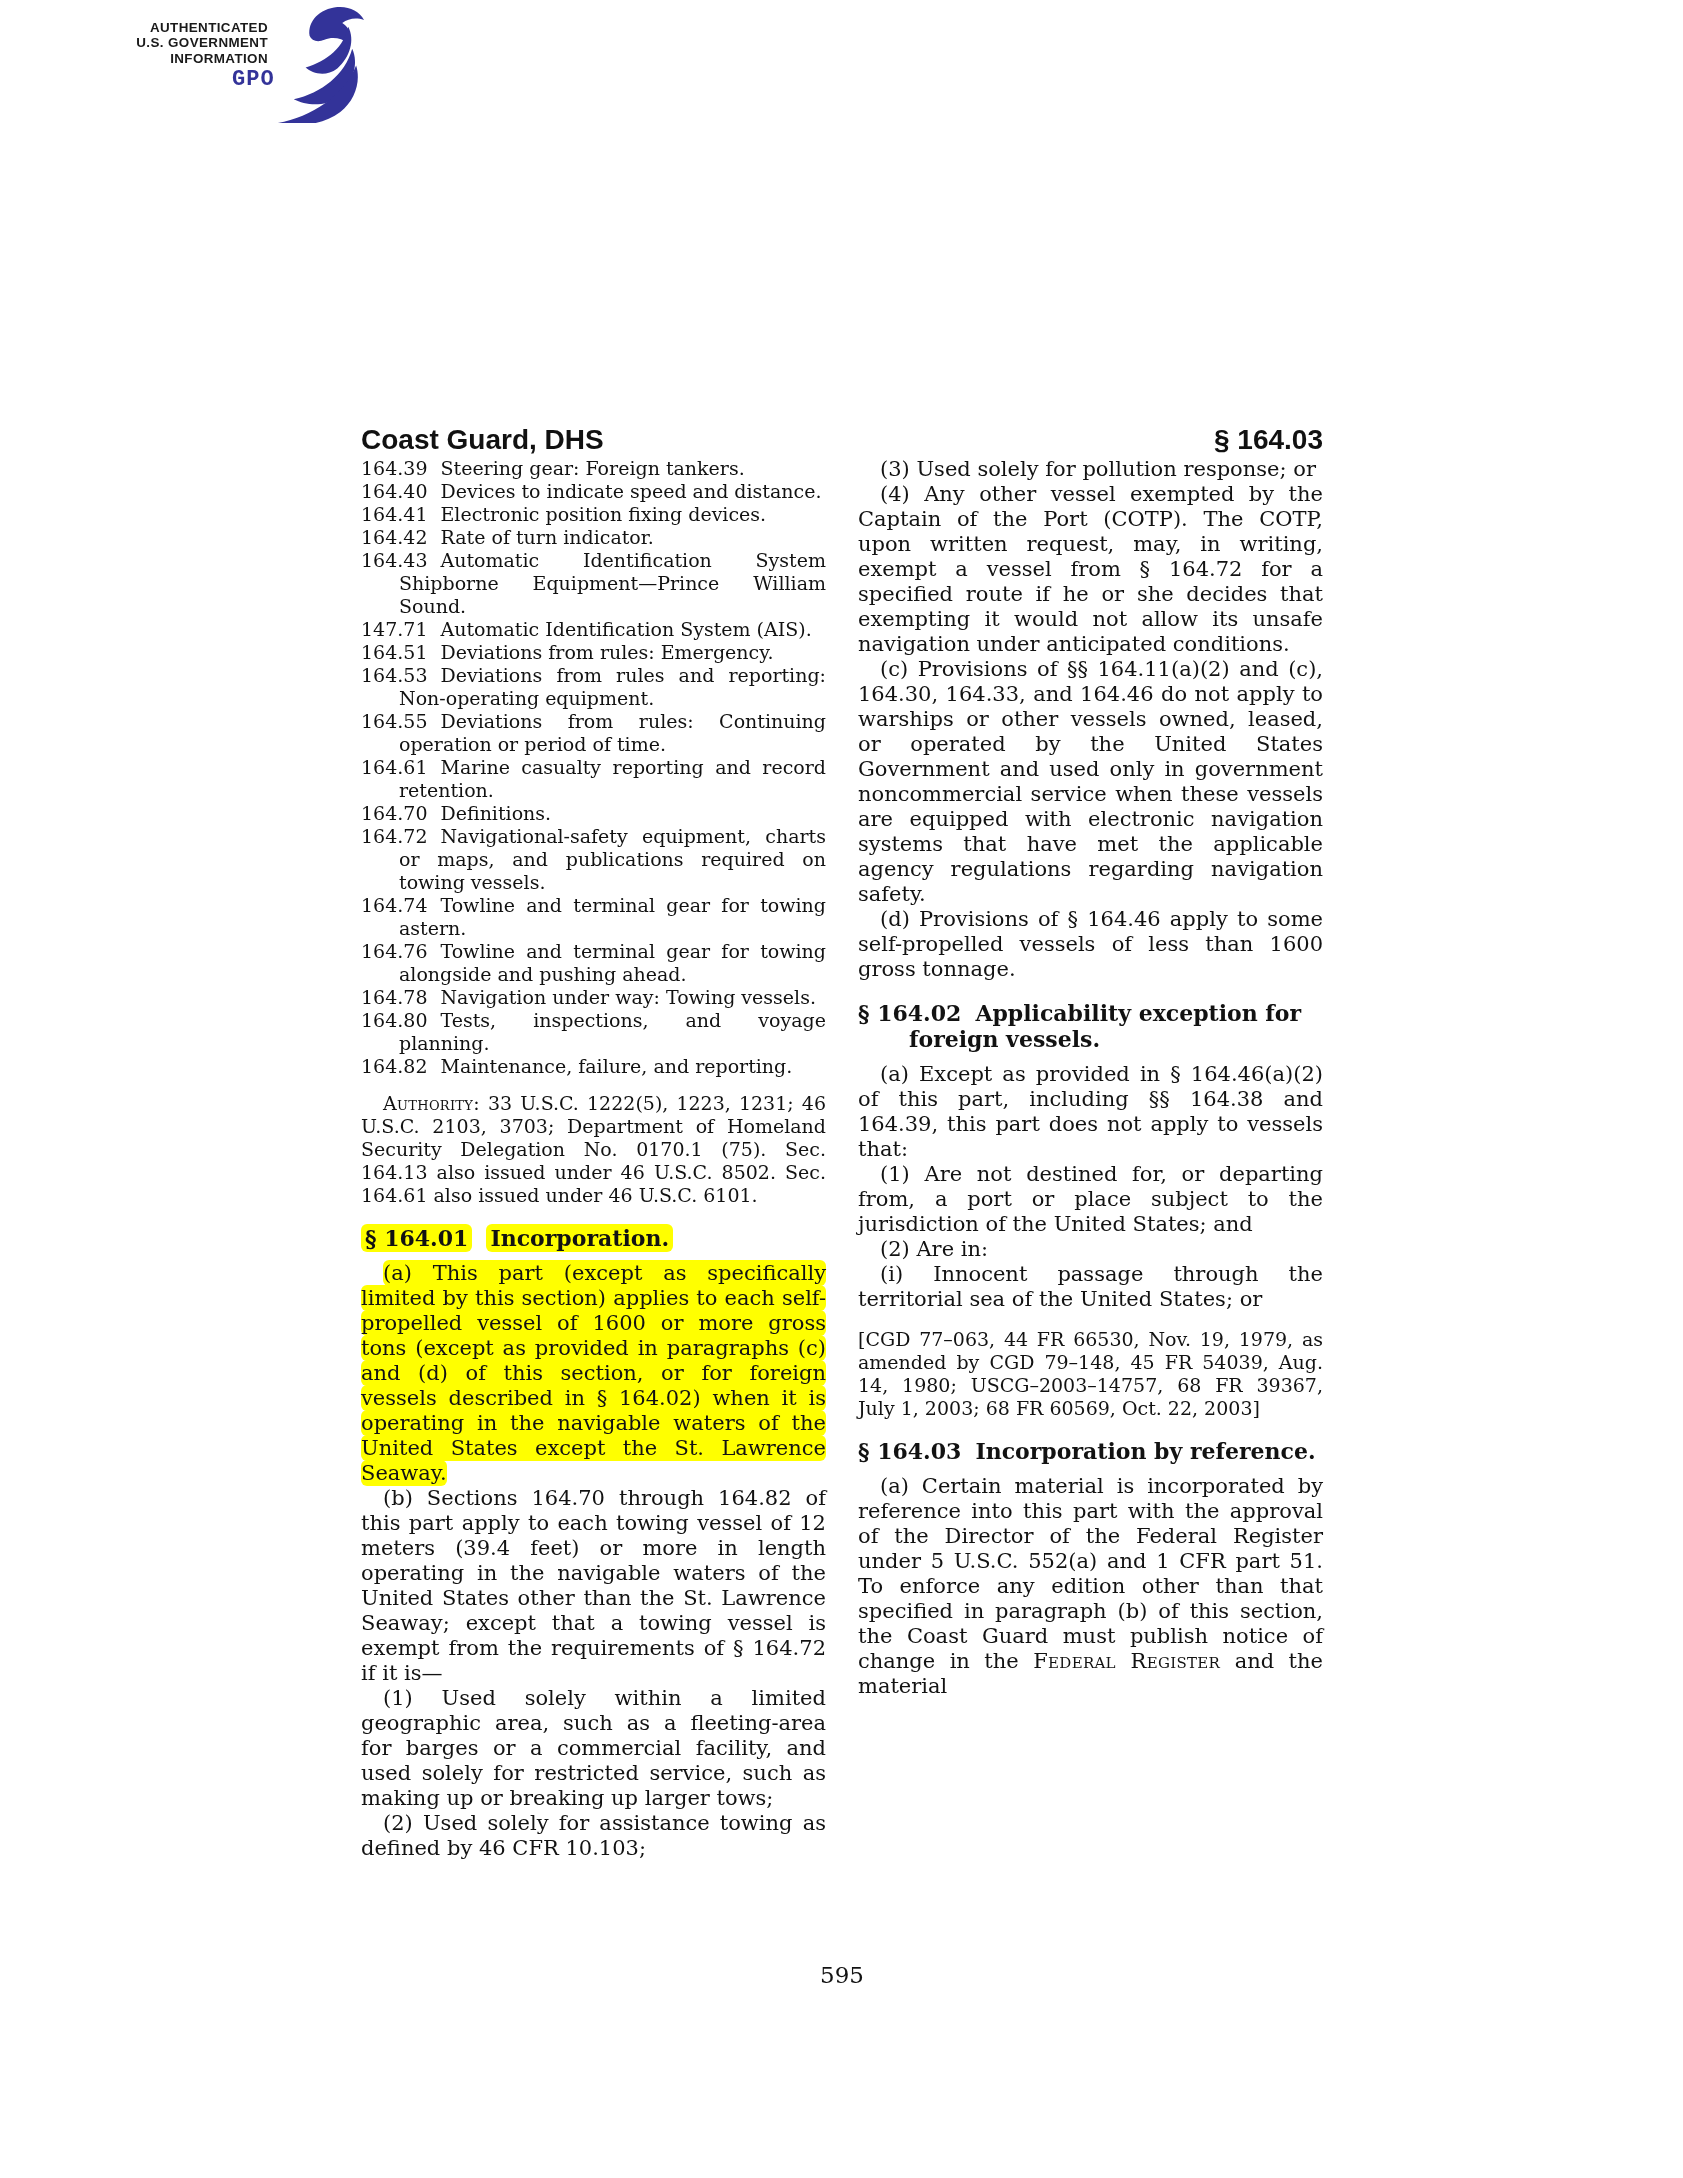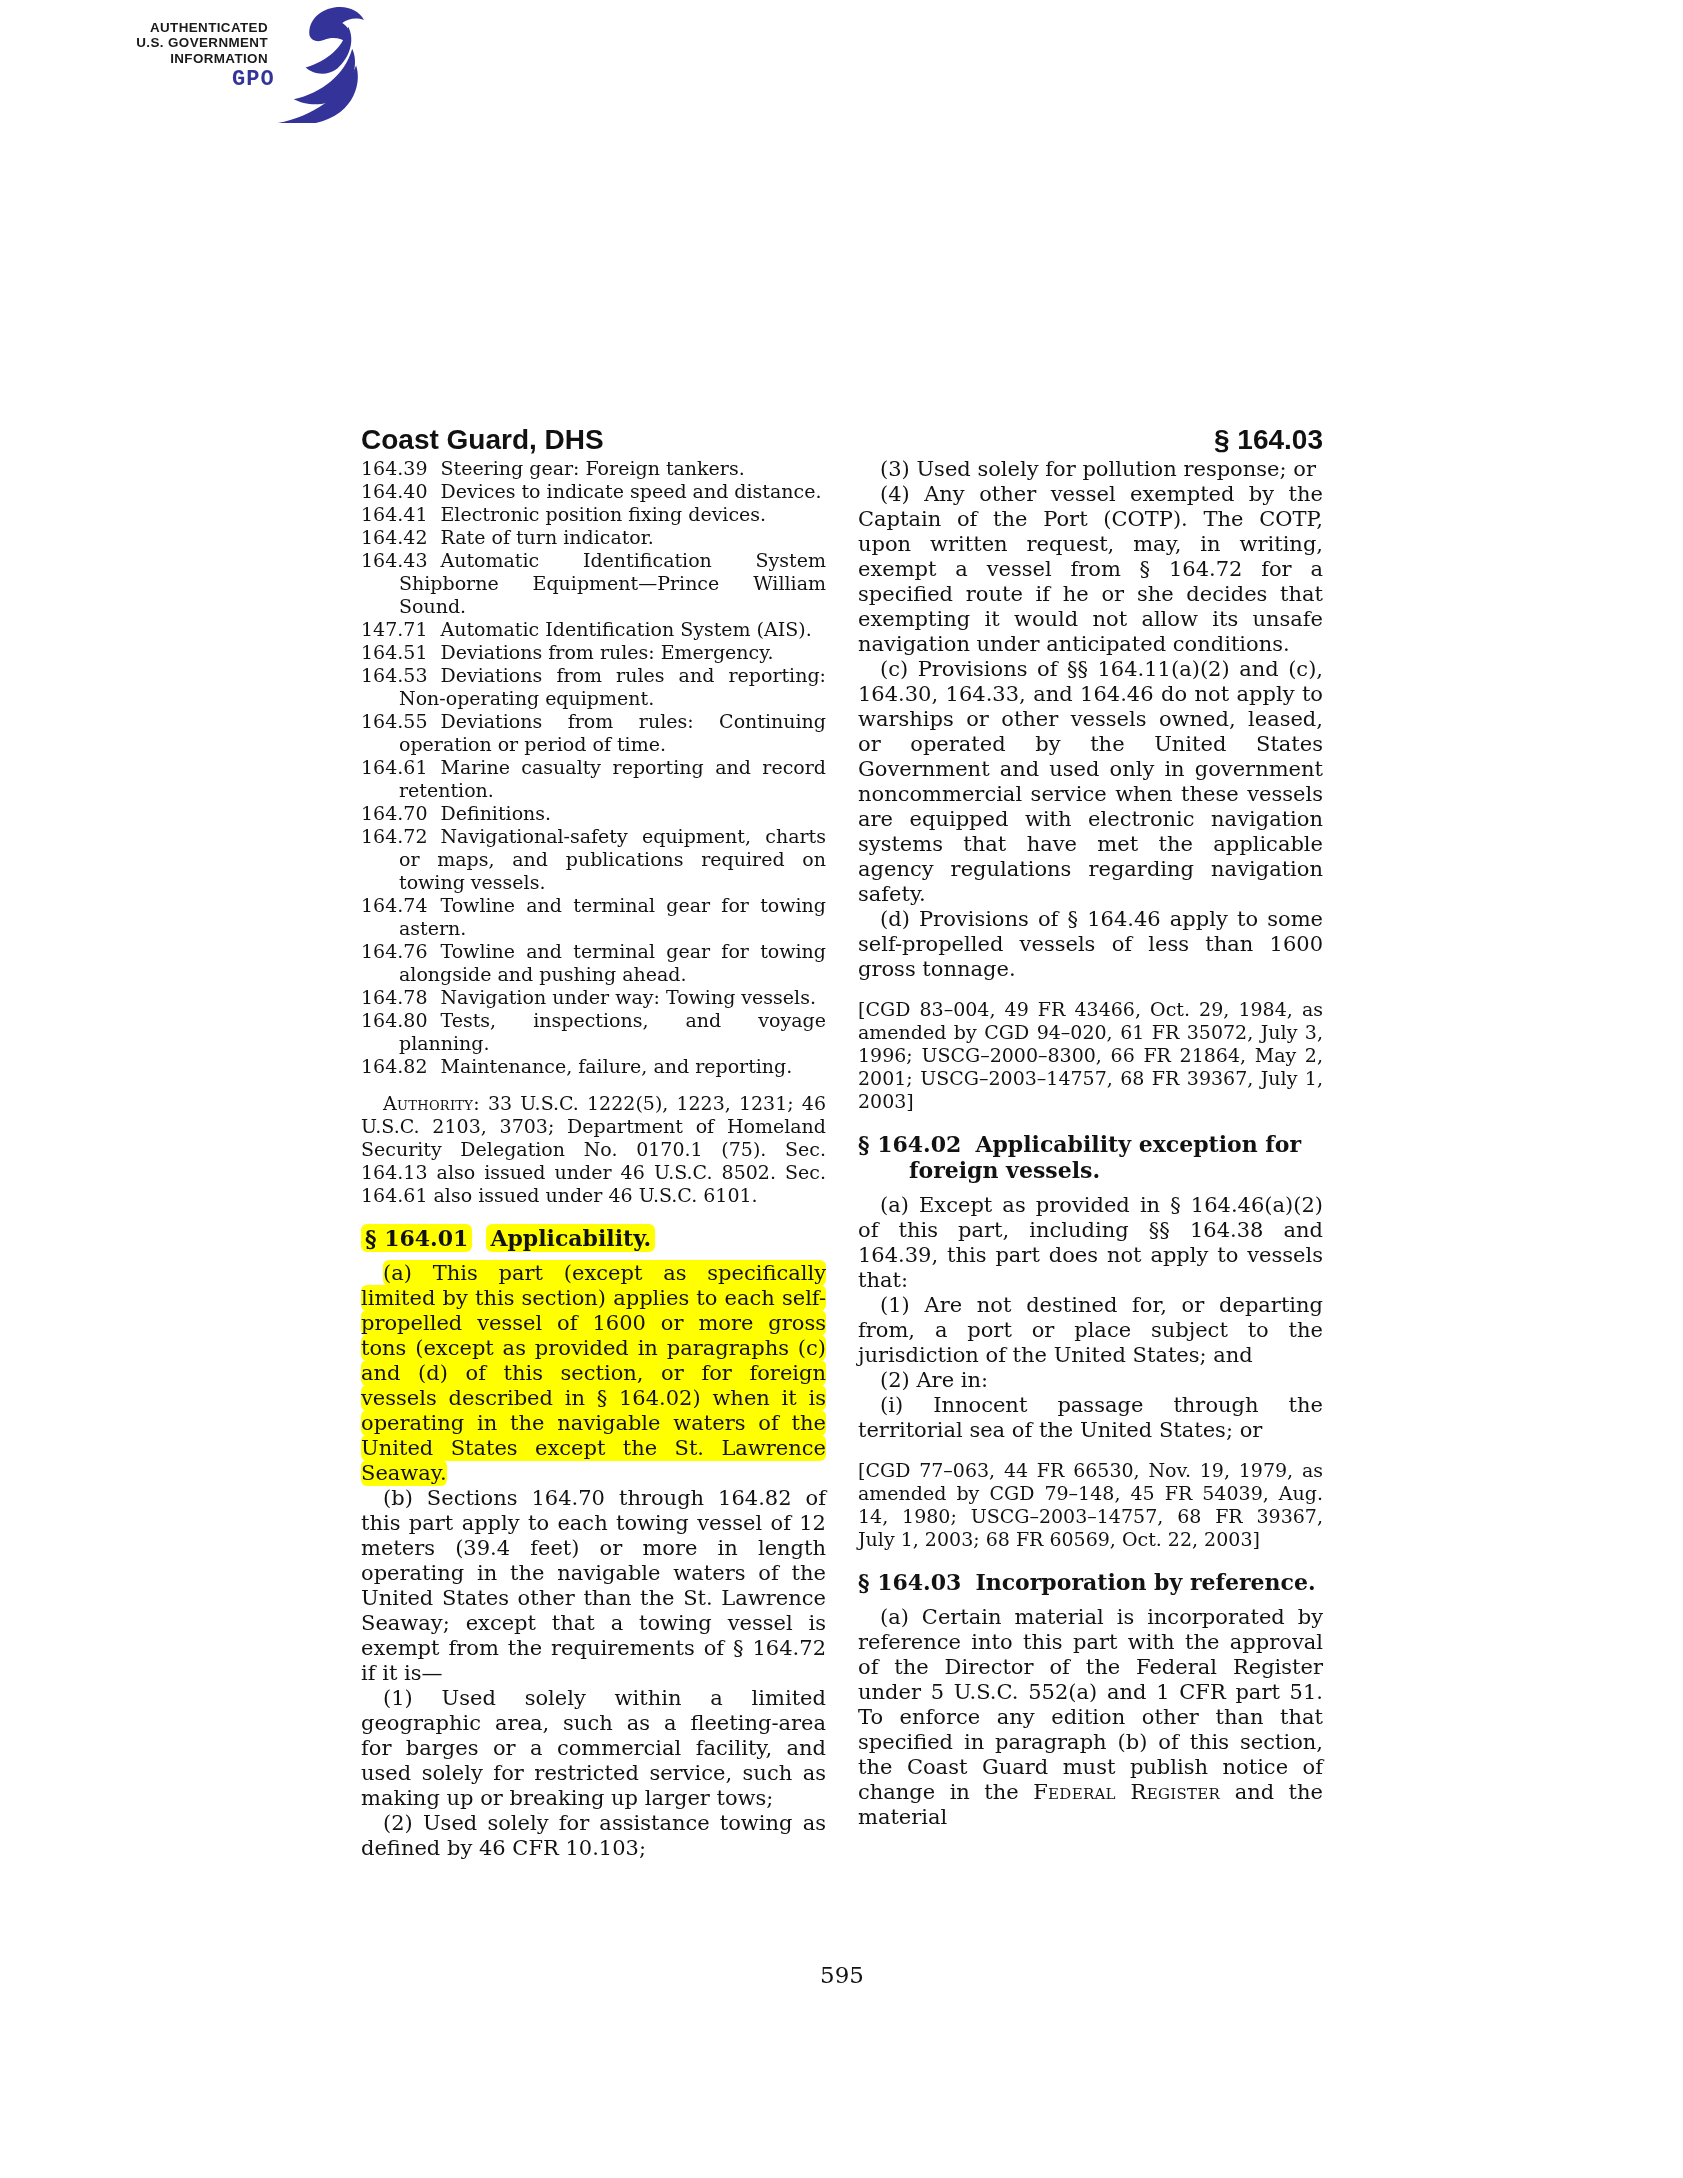--- a/index.html
+++ b/index.html
@@ -128,35 +128,34 @@
         <div class="toc-item"><span class="toc-num">164.72</span><span>Navigational-safety equipment, charts or maps, and publications required on towing vessels.</span></div>
         <div class="toc-item"><span class="toc-num">164.74</span><span>Towline and terminal gear for towing astern.</span></div>
         <div class="toc-item"><span class="toc-num">164.76</span><span>Towline and terminal gear for towing alongside and pushing ahead.</span></div>
         <div class="toc-item"><span class="toc-num">164.78</span><span>Navigation under way: Towing vessels.</span></div>
         <div class="toc-item"><span class="toc-num">164.80</span><span>Tests, inspections, and voyage planning.</span></div>
         <div class="toc-item"><span class="toc-num">164.82</span><span>Maintenance, failure, and reporting.</span></div>
       </div>
 
       <p class="note indent"><span class="smallcaps">Authority:</span><span> 33 U.S.C. 1222(5), 1223, 1231; 46 U.S.C. 2103, 3703; Department of Homeland Security Delegation No. 0170.1 (75). Sec. 164.13 also issued under 46 U.S.C. 8502. Sec. 164.61 also issued under 46 U.S.C. 6101.</span></p>
 
-      <h3 class="sec-head hl-block"><span class="hl sec-num">§ 164.01</span><span class="hl">Applicability.</span></h3>
+      <h3 class="sec-head hl-block"><span class="hl sec-num">§ 164.01</span><span class="hl">Incorporation.</span></h3>
 
       <p class="body"><span class="hl">(a) This part (except as specifically limited by this section) applies to each self-propelled vessel of 1600 or more gross tons (except as provided in paragraphs (c) and (d) of this section, or for foreign vessels described in § 164.02) when it is operating in the navigable waters of the United States except the St. Lawrence Seaway.</span></p>
       <p class="body">(b) Sections 164.70 through 164.82 of this part apply to each towing vessel of 12 meters (39.4 feet) or more in length operating in the navigable waters of the United States other than the St. Lawrence Seaway; except that a towing vessel is exempt from the requirements of § 164.72 if it is—</p>
       <p class="body">(1) Used solely within a limited geographic area, such as a fleeting-area for barges or a commercial facility, and used solely for restricted service, such as making up or breaking up larger tows;</p>
       <p class="body">(2) Used solely for assistance towing as defined by 46 CFR 10.103;</p>
     </div>
 
     <div class="col">
       <p class="body">(3) Used solely for pollution response; or</p>
       <p class="body">(4) Any other vessel exempted by the Captain of the Port (COTP). The COTP, upon written request, may, in writing, exempt a vessel from § 164.72 for a specified route if he or she decides that exempting it would not allow its unsafe navigation under anticipated conditions.</p>
       <p class="body">(c) Provisions of §§ 164.11(a)(2) and (c), 164.30, 164.33, and 164.46 do not apply to warships or other vessels owned, leased, or operated by the United States Government and used only in government noncommercial service when these vessels are equipped with electronic navigation systems that have met the applicable agency regulations regarding navigation safety.</p>
       <p class="body">(d) Provisions of § 164.46 apply to some self-propelled vessels of less than 1600 gross tonnage.</p>
 
-      <p class="note cite">[CGD 83–004, 49 FR 43466, Oct. 29, 1984, as amended by CGD 94–020, 61 FR 35072, July 3, 1996; USCG–2000–8300, 66 FR 21864, May 2, 2001; USCG–2003–14757, 68 FR 39367, July 1, 2003]</p>
 
       <h3 class="sec-head"><span class="sec-num">§ 164.02</span><span>Applicability exception for foreign vessels.</span></h3>
 
       <p class="body">(a) Except as provided in § 164.46(a)(2) of this part, including §§ 164.38 and 164.39, this part does not apply to vessels that:</p>
       <p class="body">(1) Are not destined for, or departing from, a port or place subject to the jurisdiction of the United States; and</p>
       <p class="body">(2) Are in:</p>
       <p class="body">(i) Innocent passage through the territorial sea of the United States; or</p>
 
       <p class="note cite">[CGD 77–063, 44 FR 66530, Nov. 19, 1979, as amended by CGD 79–148, 45 FR 54039, Aug. 14, 1980; USCG–2003–14757, 68 FR 39367, July 1, 2003; 68 FR 60569, Oct. 22, 2003]</p>
 

